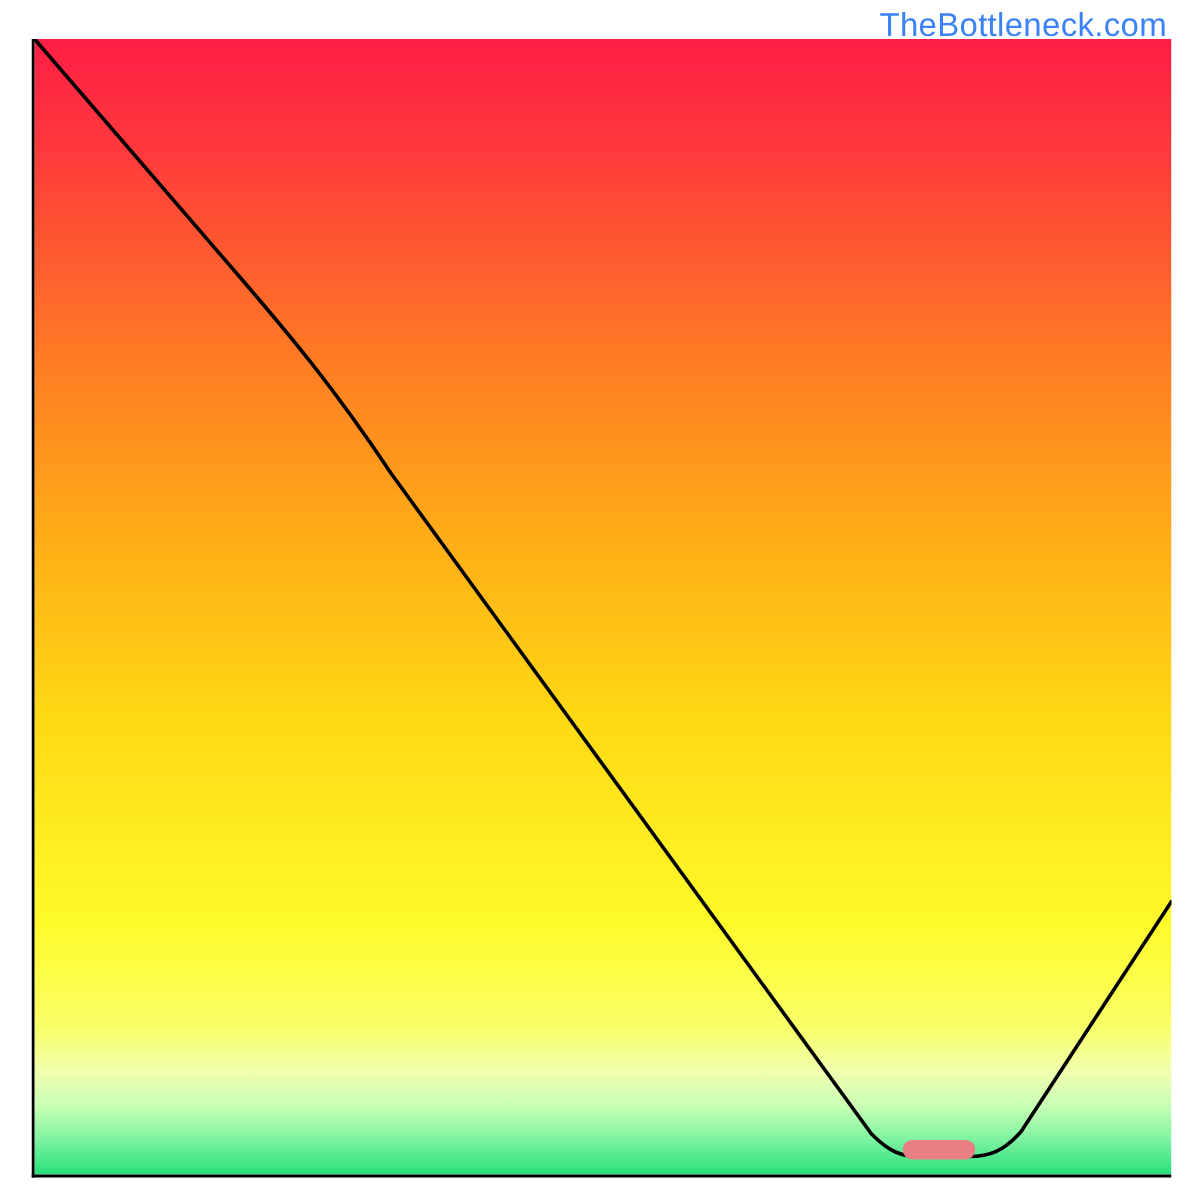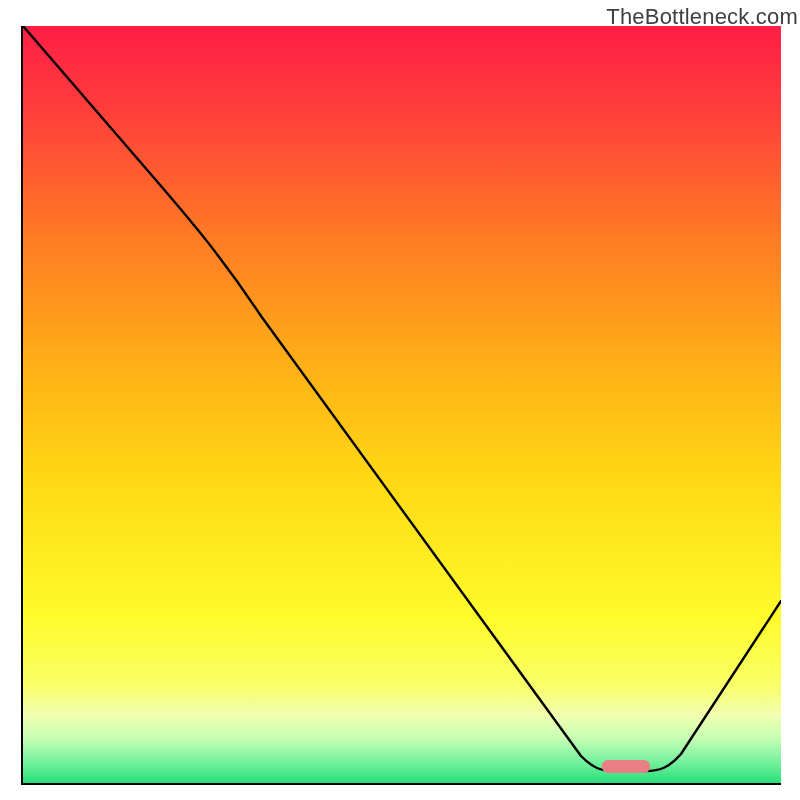--- a/index.html
+++ b/index.html
@@ -7,23 +7,23 @@
     padding: 0;
     width: 800px;
     height: 800px;
     background: #ffffff;
     font-family: Arial, sans-serif;
     position: relative;
   }
   .watermark {
     position: absolute;
     top: 4px;
-    right: 2px;
+    right: 22px;
     font-size: 22px;
-    color: #404040;
+    color: #3b82f6;
     font-weight: normal;
     letter-spacing: 0.2px;
   }
   .plot-area {
     position: absolute;
     left: 21px;
     top: 26px;
     width: 760px;
     height: 760px;
   }

